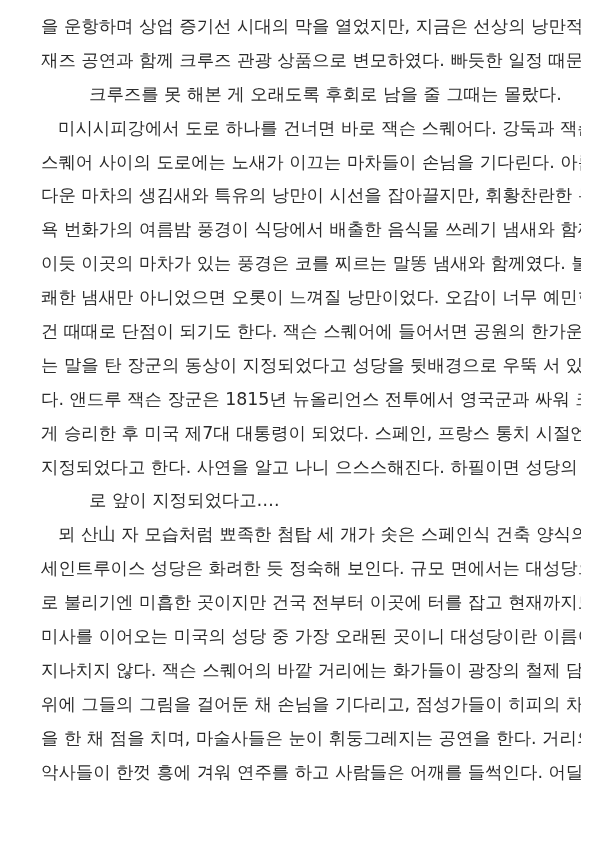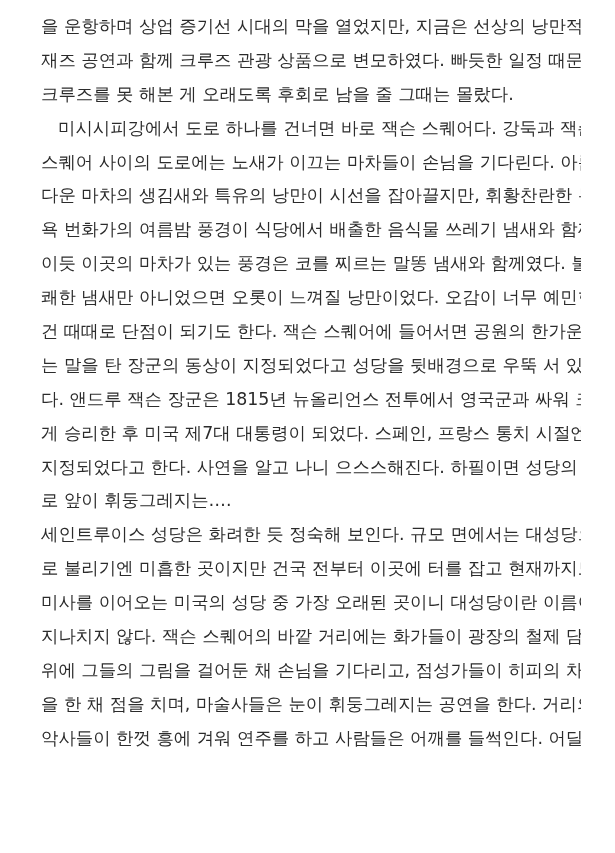--- a/index.html
+++ b/index.html
@@ -26,20 +26,21 @@
       height: 33.9px;
       line-height: 33.9px;
       white-space: nowrap;
       text-align: justify;
       text-align-last: justify;
       display: block;
       overflow: hidden;
     }
     .line.last {
       text-align-last: left;
+      margin-left: 48px;
     }
     .line.indent {
       padding-left: 17px;
     }
   </style>
 </head>
 <body>
 
 <div class="page">
 
@@ -54,24 +55,25 @@
     <span class="line">스퀘어 사이의 도로에는 노새가 이끄는 마차들이 손님을 기다린다. 아름</span>
     <span class="line">다운 마차의 생김새와 특유의 낭만이 시선을 잡아끌지만, 휘황찬란한 뉴</span>
     <span class="line">욕 번화가의 여름밤 풍경이 식당에서 배출한 음식물 쓰레기 냄새와 함께</span>
     <span class="line">이듯 이곳의 마차가 있는 풍경은 코를 찌르는 말똥 냄새와 함께였다. 불</span>
     <span class="line">쾌한 냄새만 아니었으면 오롯이 느껴질 낭만이었다. 오감이 너무 예민한</span>
     <span class="line">건 때때로 단점이 되기도 한다. 잭슨 스퀘어에 들어서면 공원의 한가운데</span>
     <span class="line">는 말을 탄 장군의 동상이 지정되었다고 성당을 뒷배경으로 우뚝 서 있</span>
     <span class="line">다. 앤드루 잭슨 장군은 1815년 뉴올리언스 전투에서 영국군과 싸워 크</span>
     <span class="line">게 승리한 후 미국 제7대 대통령이 되었다. 스페인, 프랑스 통치 시절엔</span>
     <span class="line">지정되었다고 한다. 사연을 알고 나니 으스스해진다. 하필이면 성당의 바</span>
-    <span class="line last">로 앞이 휘둥그레지는….</span>
+    <span class="line last">로 앞이 지정되었다고….</span>
   </div>
 
   <div>
+    <span class="line indent">뫼 산山 자 모습처럼 뾰족한 첨탑 세 개가 솟은 스페인식 건축 양식의</span>
     <span class="line">세인트루이스 성당은 화려한 듯 정숙해 보인다. 규모 면에서는 대성당으</span>
     <span class="line">로 불리기엔 미흡한 곳이지만 건국 전부터 이곳에 터를 잡고 현재까지도</span>
     <span class="line">미사를 이어오는 미국의 성당 중 가장 오래된 곳이니 대성당이란 이름이</span>
     <span class="line">지나치지 않다. 잭슨 스퀘어의 바깥 거리에는 화가들이 광장의 철제 담장</span>
     <span class="line">위에 그들의 그림을 걸어둔 채 손님을 기다리고, 점성가들이 히피의 차림</span>
     <span class="line">을 한 채 점을 치며, 마술사들은 눈이 휘둥그레지는 공연을 한다. 거리의</span>
     <span class="line">악사들이 한껏 흥에 겨워 연주를 하고 사람들은 어깨를 들썩인다. 어딜</span>
   </div>
 </div>
 

